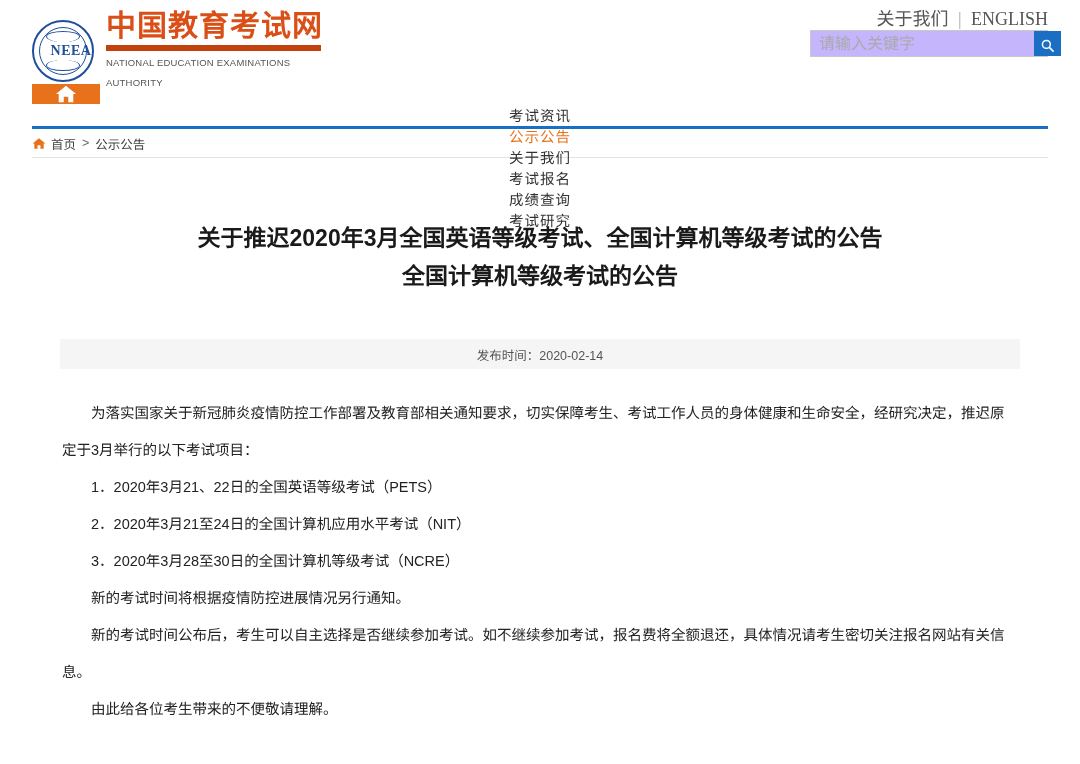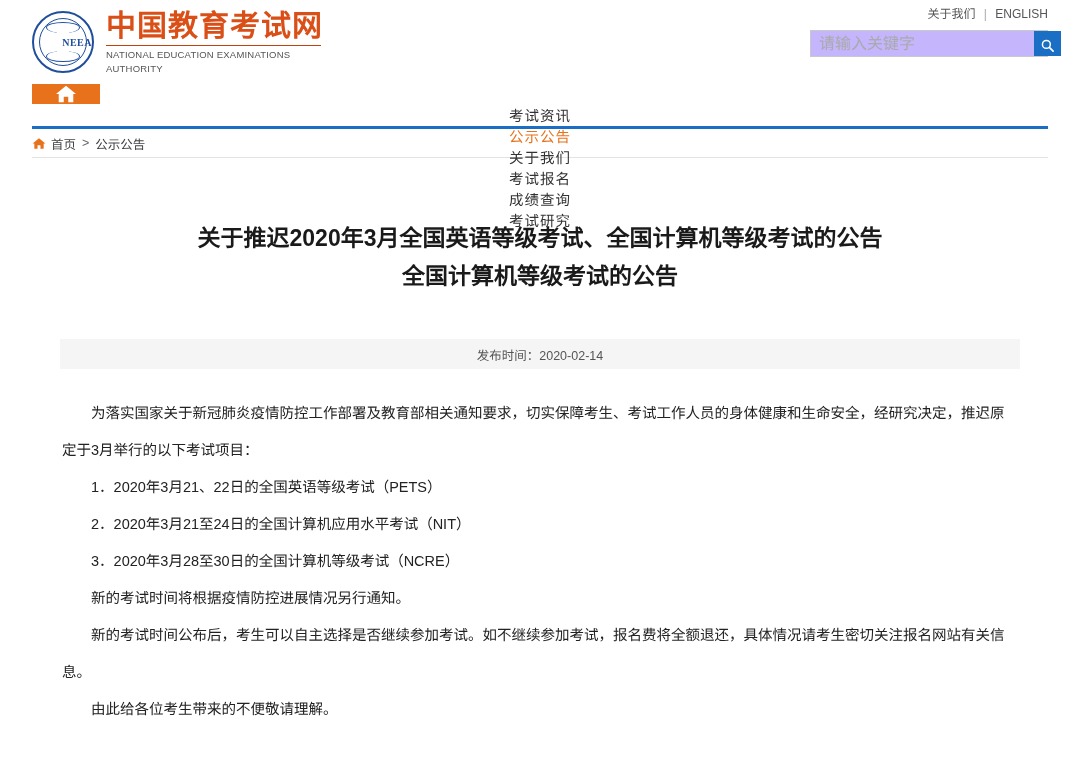--- a/index.html
+++ b/index.html
@@ -56,22 +56,22 @@
     position: absolute;
     left: 5px; top: 5px; right: 5px; bottom: 5px;
     border-radius: 50%;
     border: 1px solid #1f4e9c;
   }
   .logo-seal .seal-text {
     position: absolute;
     left: 16px; right: 0;
     top: 50%;
     transform: translateY(-50%);
-    text-align: right;
-    font-size: 10px;
+    text-align: center;
+    font-size: 14px;
     font-weight: bold;
     color: #1f4e9c;
     letter-spacing: 0.5px;
     font-family: "Liberation Serif", serif;
   }
   .logo-seal .seal-arc-top,
   .logo-seal .seal-arc-bottom {
     position: absolute;
     left: 12px;
     right: 12px;
@@ -88,33 +88,34 @@
     color: #d94f17;
     letter-spacing: 1px;
     line-height: 36px;
     font-family: "Liberation Sans", sans-serif;
     text-align: right;
   }
   .logo-text .en {
     font-size: 9.5px;
     color: #555;
     letter-spacing: 0.2px;
-    line-height: 14px;
-    border-top: 1px solid #c2410c;
+    line-height: 20px;
+    border-top: 6px solid #c2410c;
     padding-top: 2px;
     margin-top: 1px;
     width: 215px;
   }
 
   .top-links {
     position: absolute;
     right: 0;
     top: 4px;
-    font-size: 12px;
+    font-size: 18px;
     color: #555;
+    font-family: Liberation Serif, serif;
   }
   .top-links a {
     color: #555;
     text-decoration: none;
   }
   .top-links .sep { color: #aaa; margin: 0 5px; }
 
   .search-box {
     position: absolute;
     right: 0;

